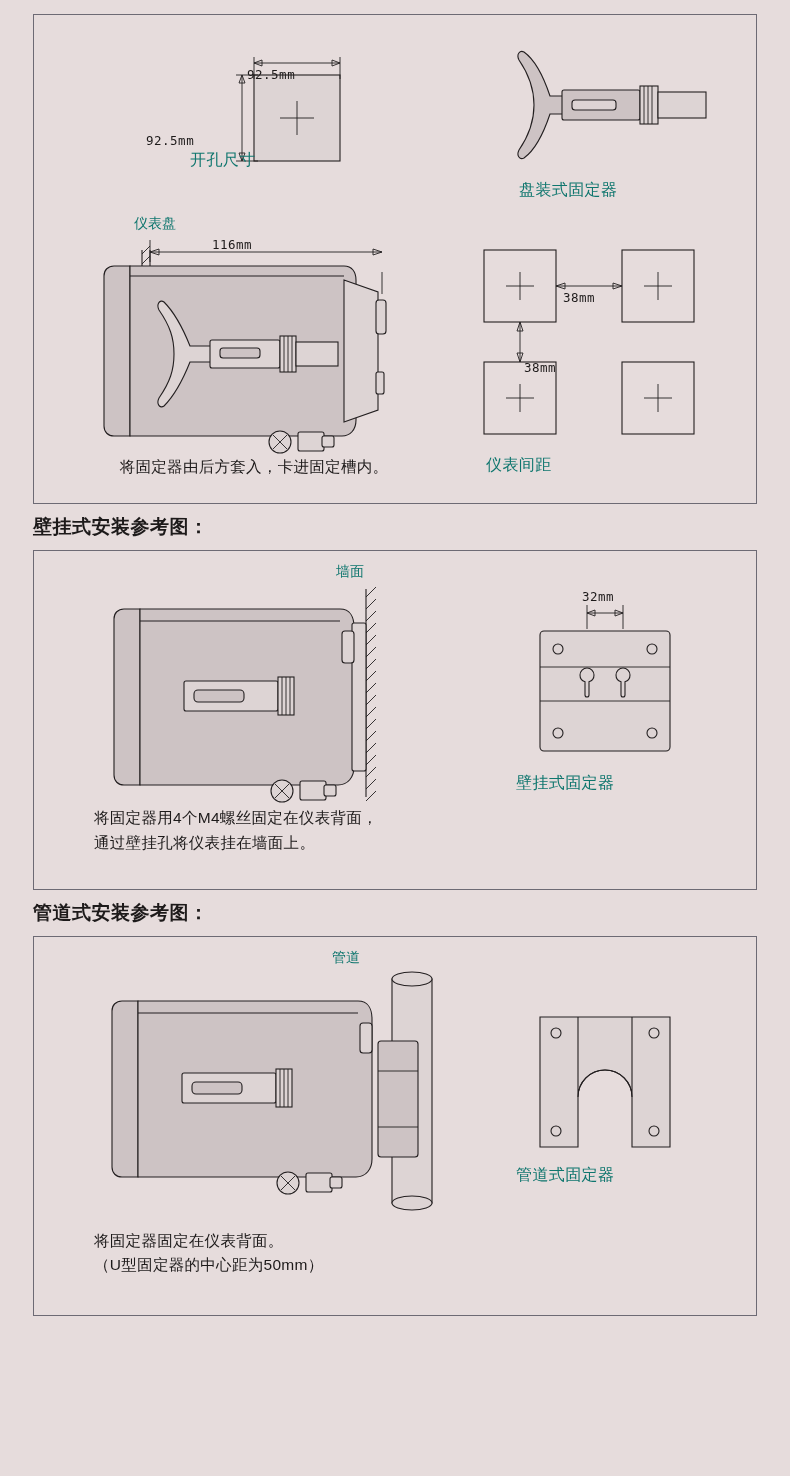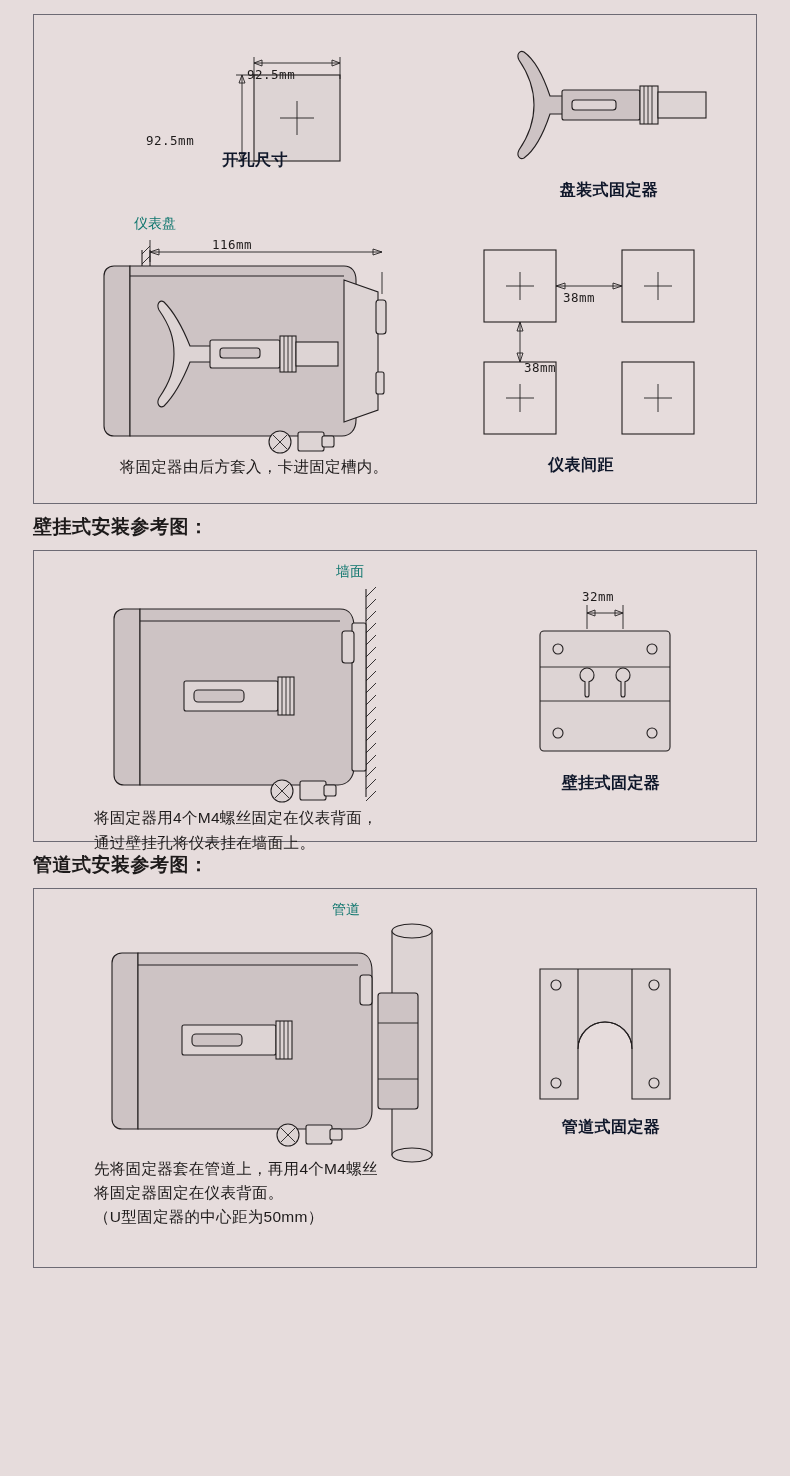--- a/index.html
+++ b/index.html
@@ -19,29 +19,27 @@
     margin:10px 0 10px 0;
     color:#1d1a1a;
   }
   .panel{
     border:1px solid #6d6a74;
     background:transparent;
     box-sizing:border-box;
     position:relative;
   }
   .panel-1{height:490px;}
-  .panel-2{height:292px;}
+  .panel-2{height:340px;}
   .panel-3{height:380px;}
 
   .caption{
     font-size:16px;
-    text-align:center;
-    color:#0f172a;
+    color:#0f766e;
     letter-spacing:.4px;
-    font-weight:bold;
   }
   .note{
     font-size:15.5px;
     color:#1d1a1a;
     letter-spacing:.3px;
     line-height:1.55;
   }
   .dim{
     font-family:"DejaVu Sans Mono","Liberation Mono",monospace;
     font-size:12.5px;
@@ -317,21 +315,20 @@
         <line class="ln-thin" x1="186" y1="94" x2="186" y2="132"></line>
 
         <circle class="fill-light" cx="186" cy="208" r="11"></circle>
         <line class="ln-thin" x1="179" y1="201" x2="193" y2="215"></line>
         <line class="ln-thin" x1="193" y1="201" x2="179" y2="215"></line>
         <rect class="fill-light" x="204" y="198" width="26" height="19" rx="2"></rect>
         <rect class="fill-light" x="228" y="202" width="12" height="11" rx="2"></rect>
       </svg>
     </div>
 
-    <div class="abs note" style="left:60px;top:268px;width:440px;">先将固定器套在管道上，再用4个M4螺丝</div>
     <div class="abs note" style="left:60px;top:292px;width:440px;">将固定器固定在仪表背面。</div>
     <div class="abs note" style="left:60px;top:316px;width:440px;">（U型固定器的中心距为50mm）</div>
 
     <div class="abs" style="left:470px;top:50px;">
       <svg width="210" height="180" viewBox="0 0 210 180">
         <path class="fill-light" d="M36 30 L166 30 L166 160 L128 160 L128 110 a27 27 0 0 0 -54 0 L74 160 L36 160 Z"></path>
         <path class="fill-none" d="M74 30 L74 110 a27 27 0 0 1 54 0 L128 30"></path>
         <circle class="fill-none" cx="52" cy="46" r="5"></circle>
         <circle class="fill-none" cx="150" cy="46" r="5"></circle>
         <circle class="fill-none" cx="52" cy="144" r="5"></circle>

